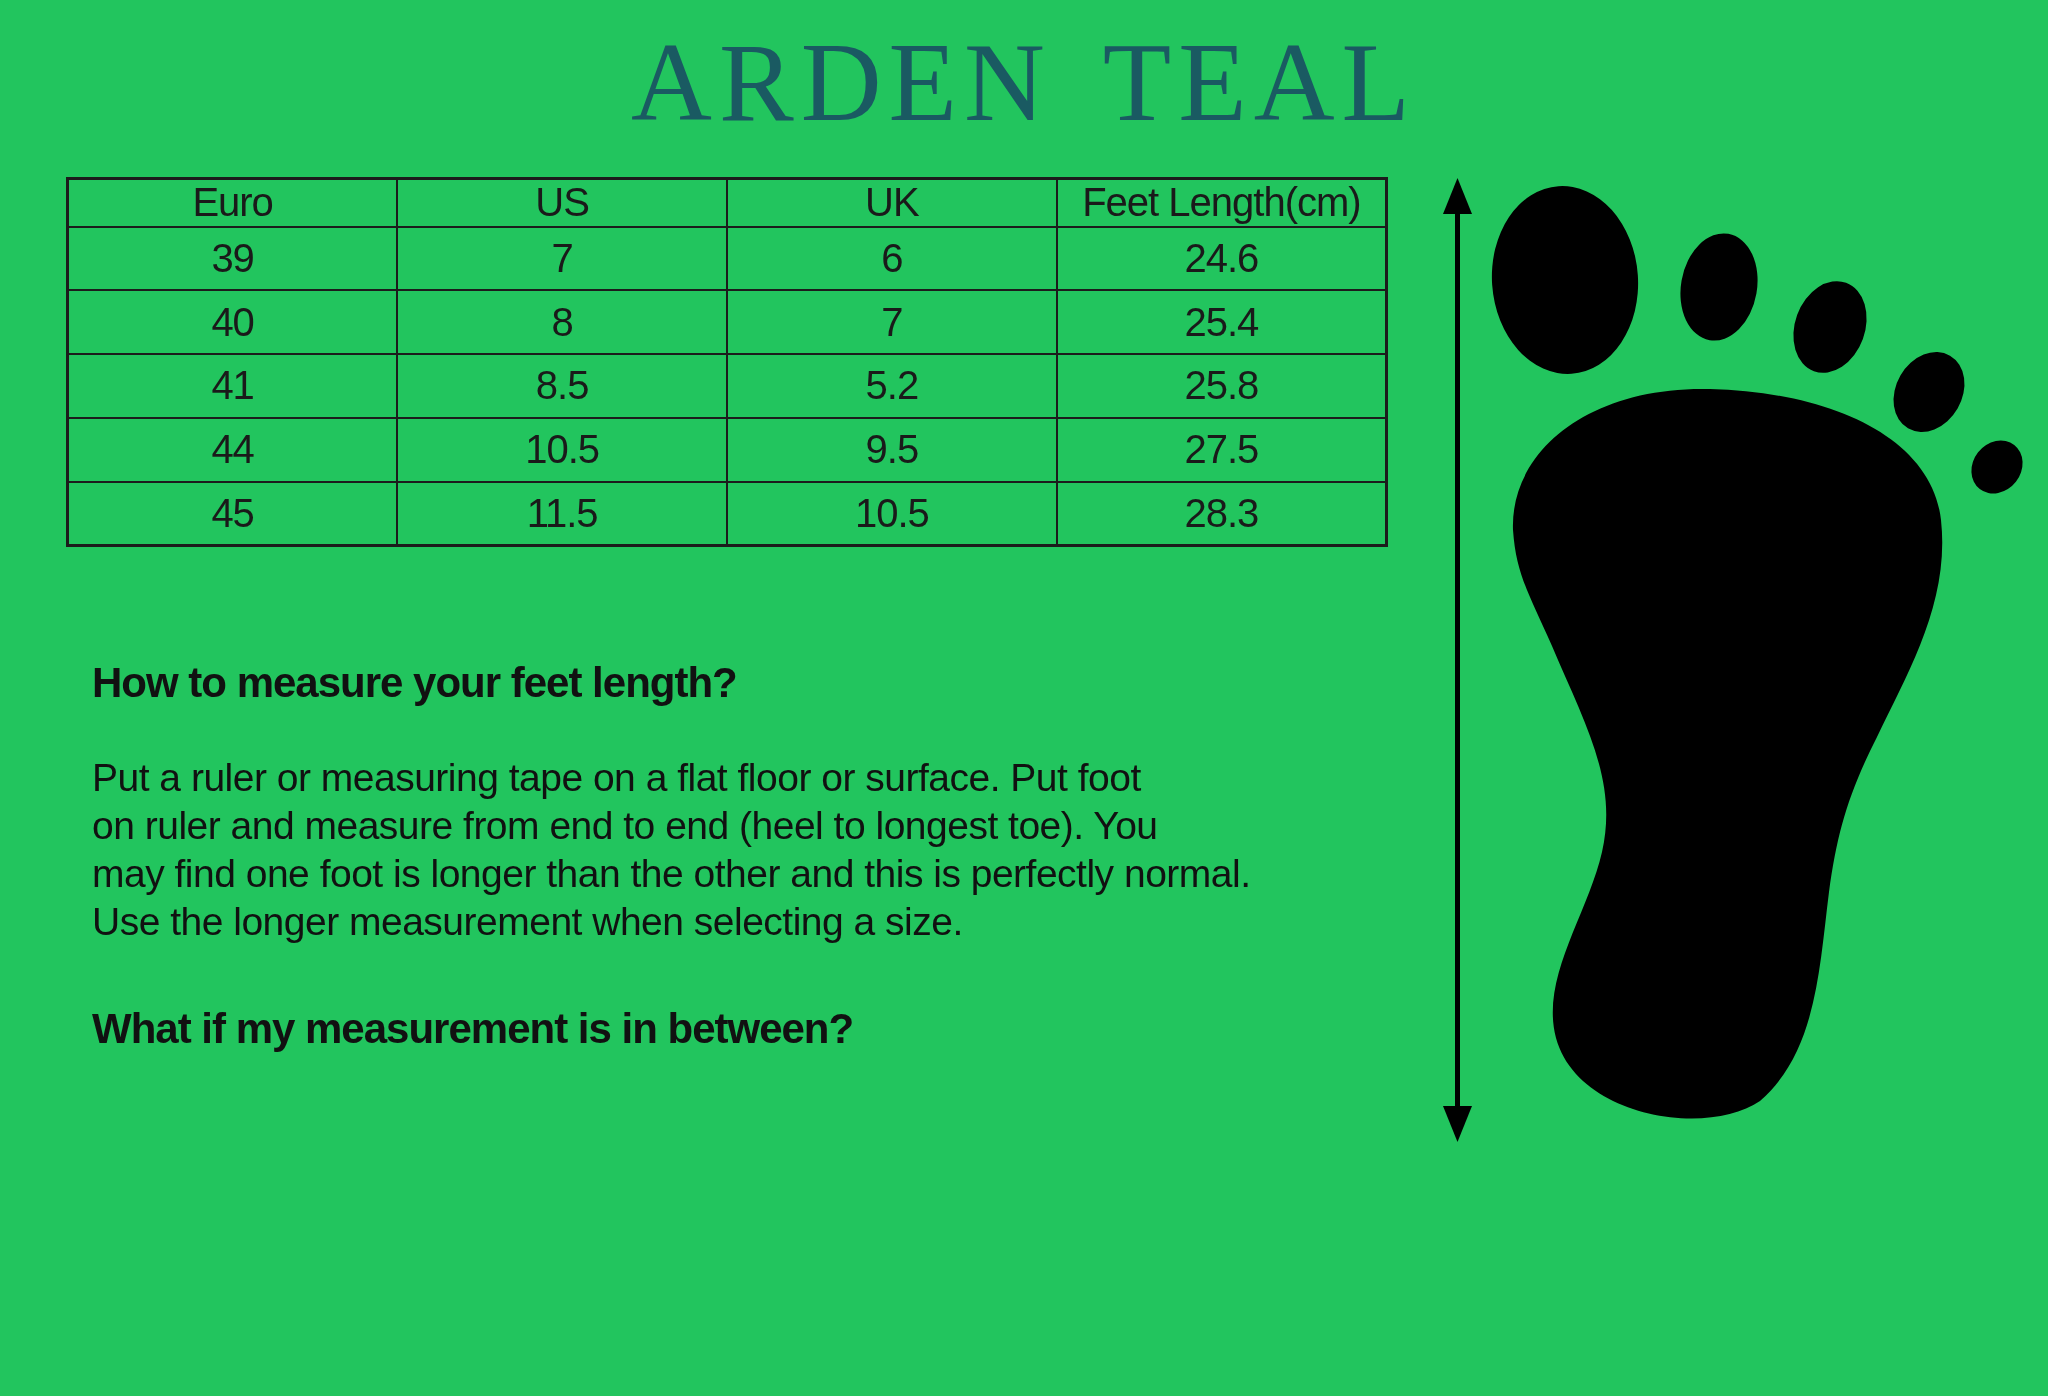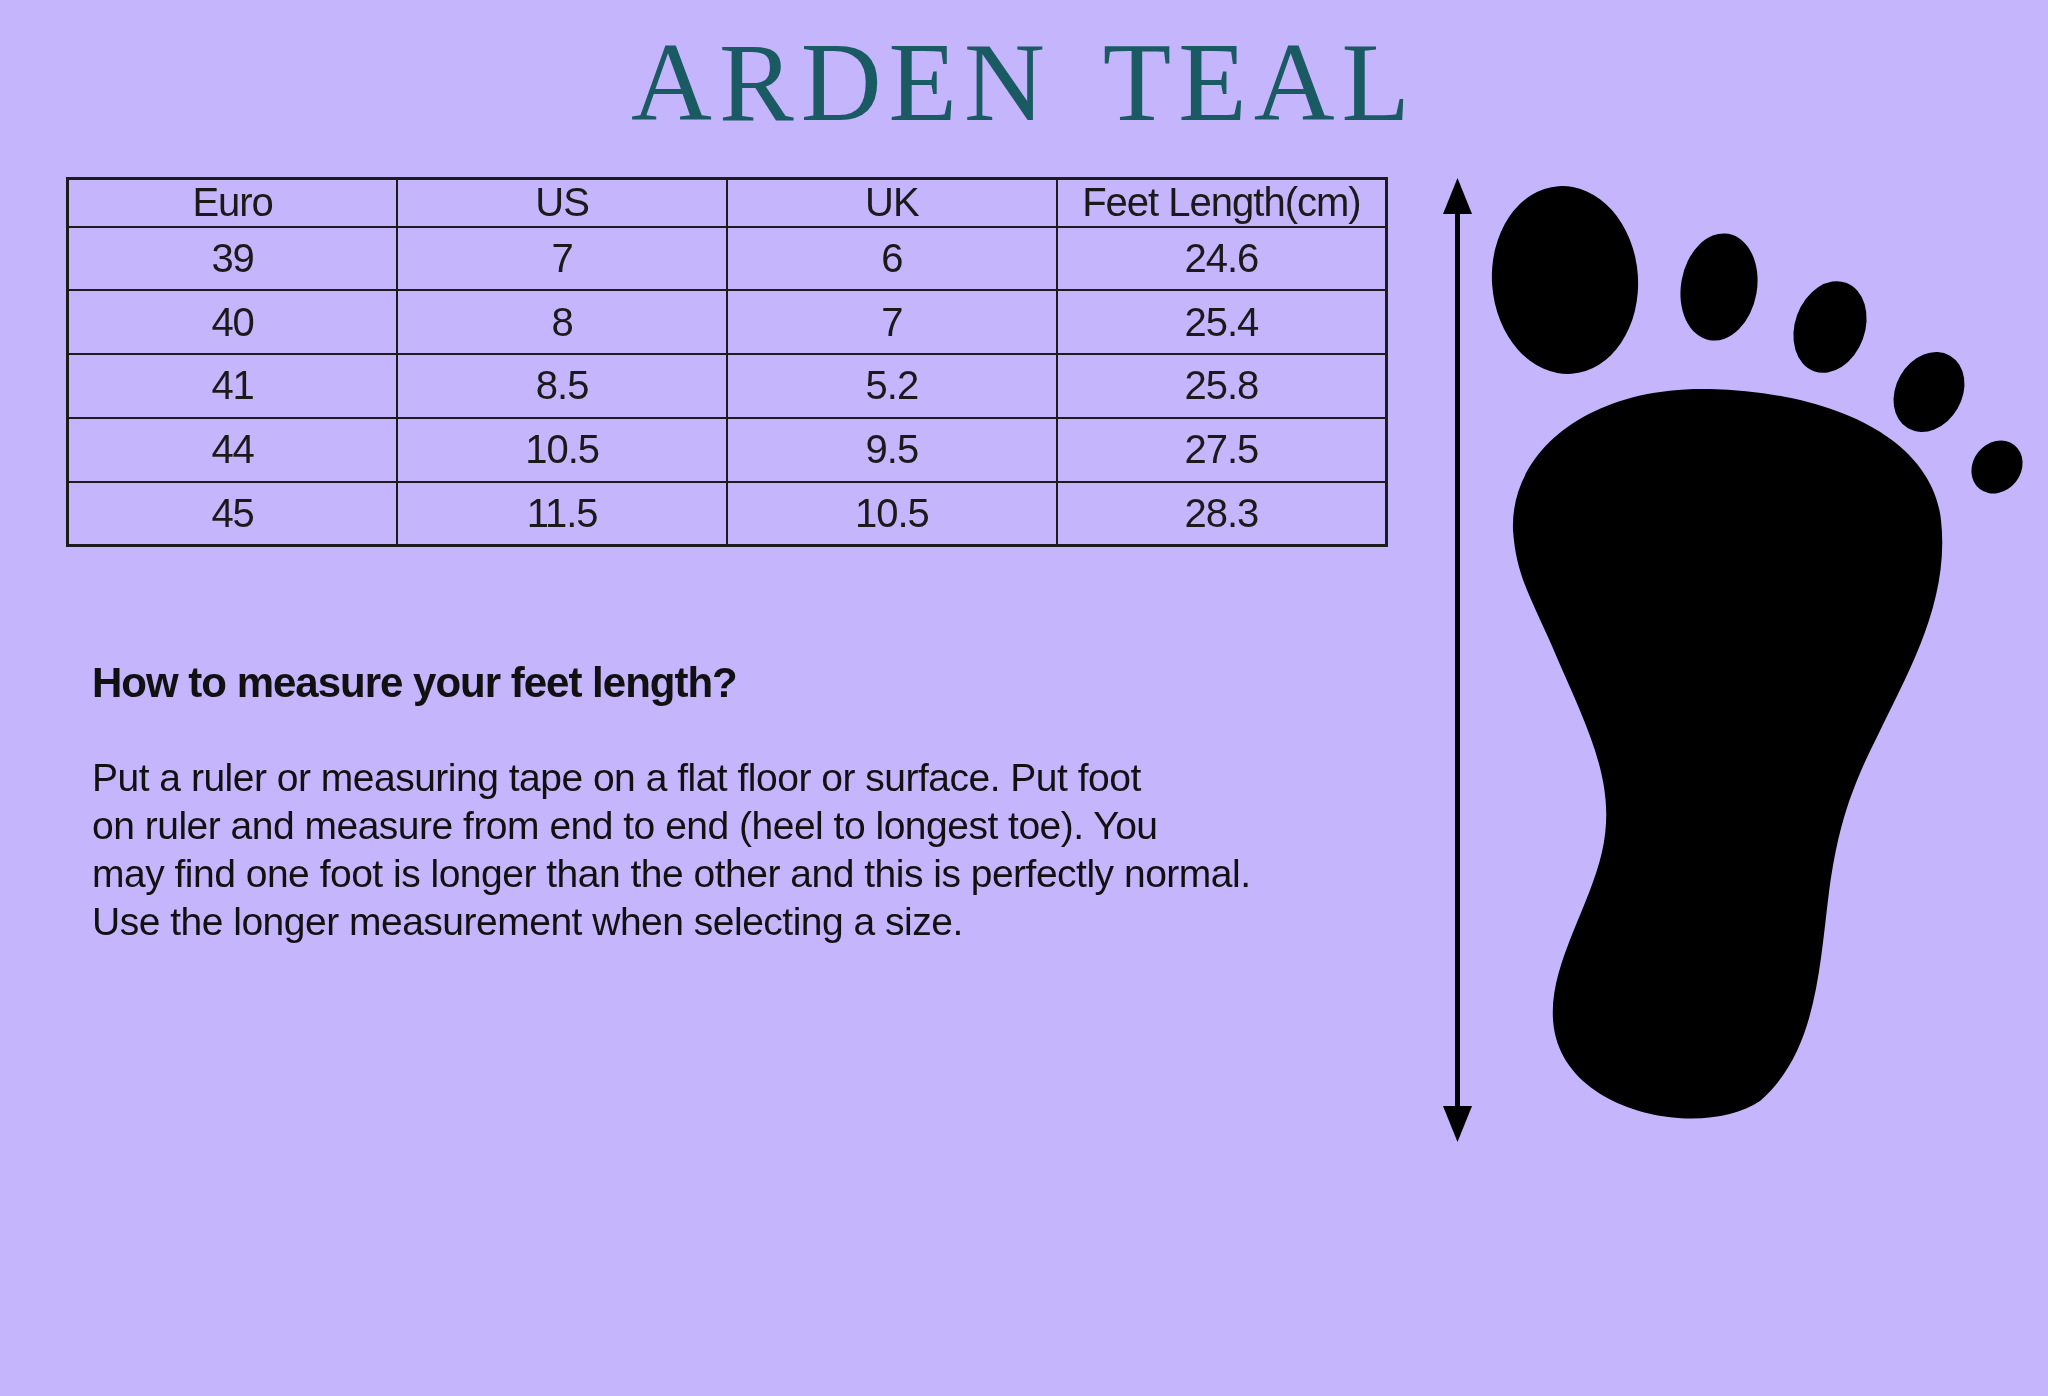--- a/index.html
+++ b/index.html
@@ -1,21 +1,21 @@
 <!DOCTYPE html>
 <html><head>
 <meta charset="utf-8">
 <style>
   * { margin: 0; padding: 0; box-sizing: border-box; }
   html, body { background: #ffffff; }
   .page {
     position: relative;
     width: 2048px;
     height: 1396px;
-    background: #c4b5fd;
+    background: #22c55e;
     overflow: hidden;
     font-family: "Liberation Sans", sans-serif;
     color: #1a1a1a;
   }
   .brand-title {
     position: absolute;
     top: 26px;
     left: 0;
     width: 100%;
     text-align: center;
@@ -128,20 +128,21 @@
     </tbody>
   </table>
 
   <div class="section-heading heading-1">How to measure your feet length?</div>
 
   <div class="section-body body-1">Put a ruler or measuring tape on a flat floor or surface. Put foot
 on ruler and measure from end to end (heel to longest toe). You
 may find one foot is longer than the other and this is perfectly normal.
 Use the longer measurement when selecting a size.</div>
 
+  <div class="section-heading heading-2">What if my measurement is in between?</div>
 
 
   <div class="figure-wrap">
     <svg width="620" height="980" viewBox="0 0 620 980" xmlns="http://www.w3.org/2000/svg">
 
       <g fill="#000000" stroke="none">
         <rect x="25" y="32" width="5" height="916"></rect>
         <polygon points="27.5,8 13,44 42,44"></polygon>
         <polygon points="27.5,972 13,936 42,936"></polygon>
       </g>

